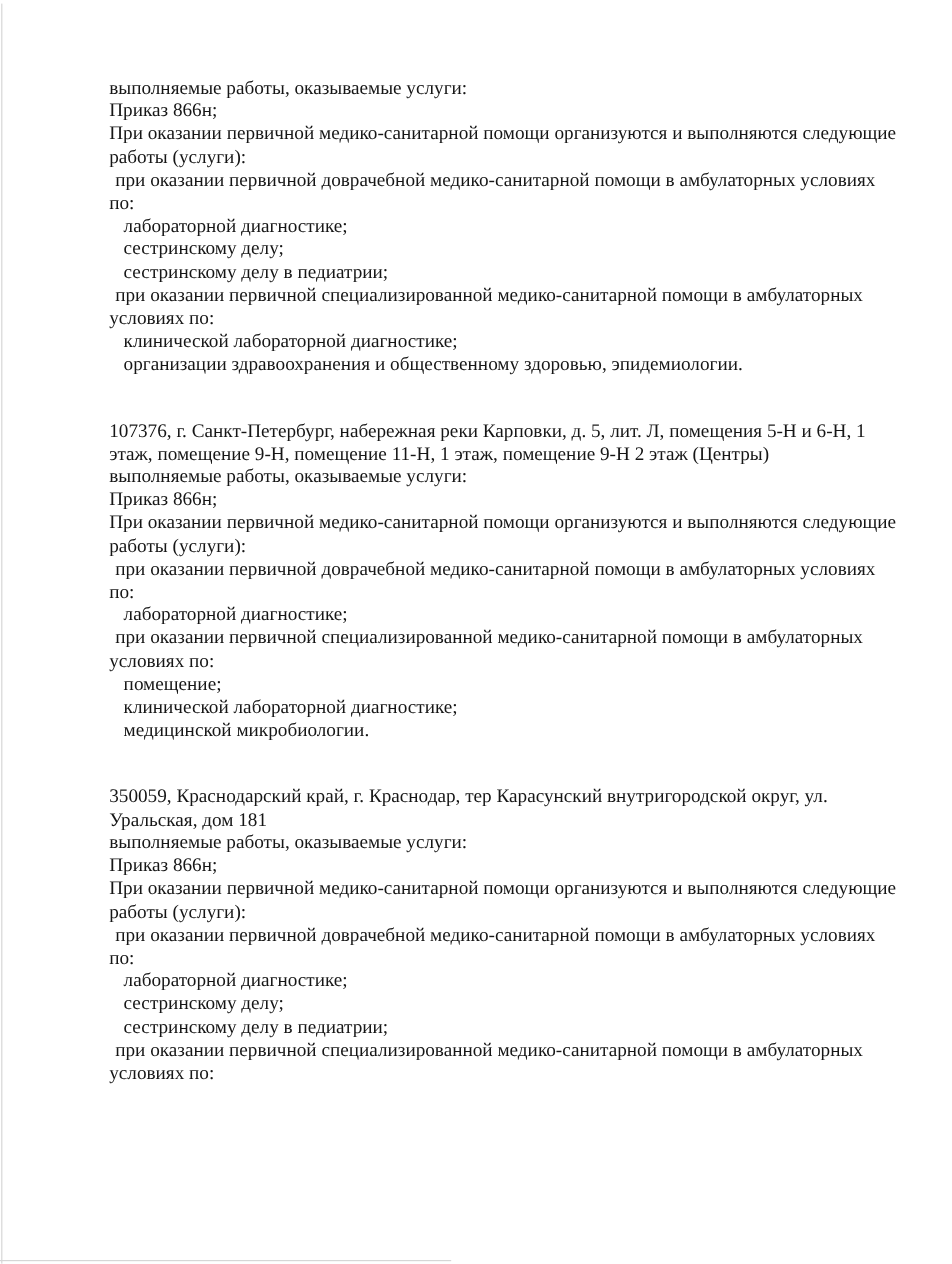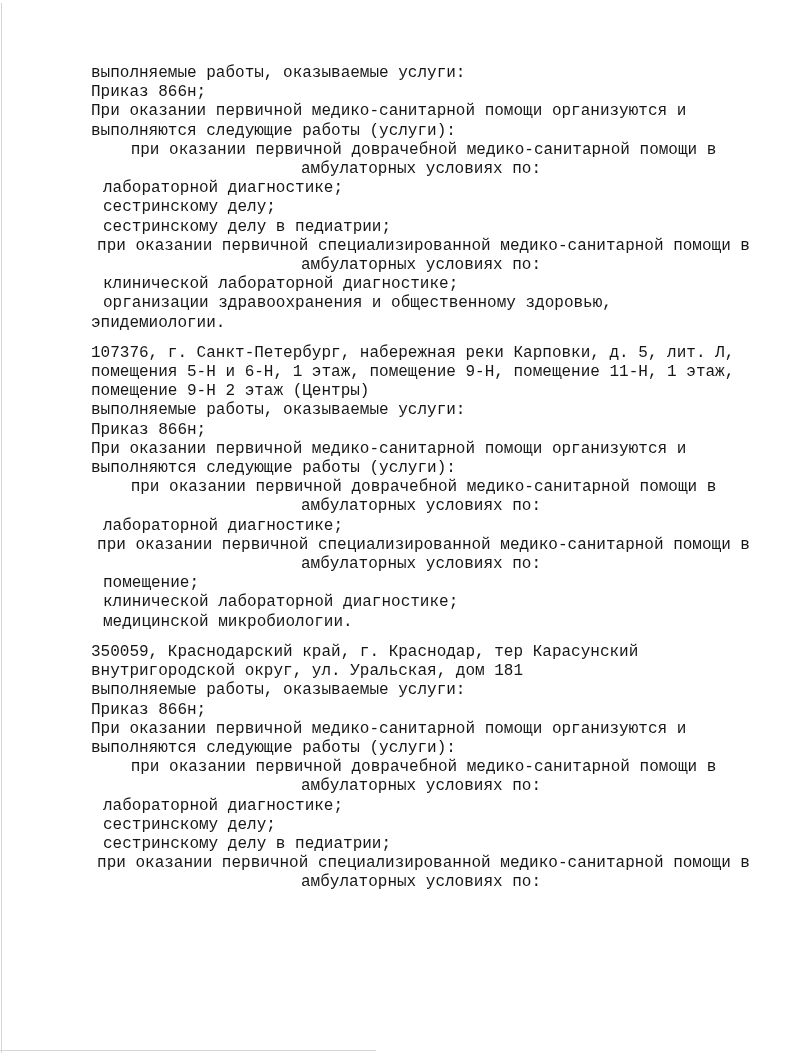--- a/index.html
+++ b/index.html
@@ -33,28 +33,27 @@
   .content {
     position: absolute;
     left: 91px;
     top: 64px;
     width: 660px;
     font-size: 16px;
     line-height: 19.2px;
     color: var(--text-color, #161616);
   }
   section.address-block + section.address-block {
-    margin-top: 11px;
+    margin-top: 36px;
   }
   .content p {
     margin: 0;
     padding: 0;
-    font-family: Liberation Mono, monospace;
   }
-  .content p.indent-1 { text-indent: 5px; text-align: center; }
+  .content p.indent-1 { text-indent: 5px; }
   .content p.indent-2 { text-indent: 12px; }
 </style>
 </head>
 <body>
 
 <div class="page-frame-left"></div>
 <div class="page-frame-bottom"></div>
 
 <main class="content">
     <section class="address-block">

